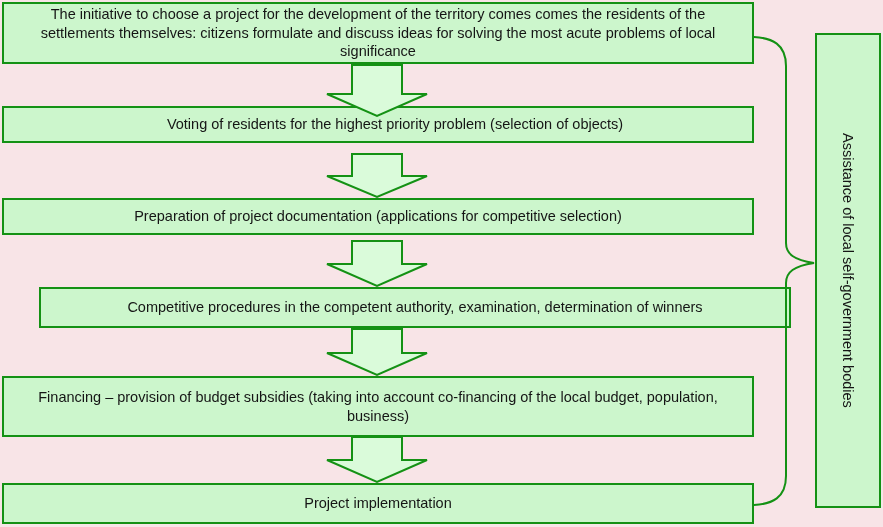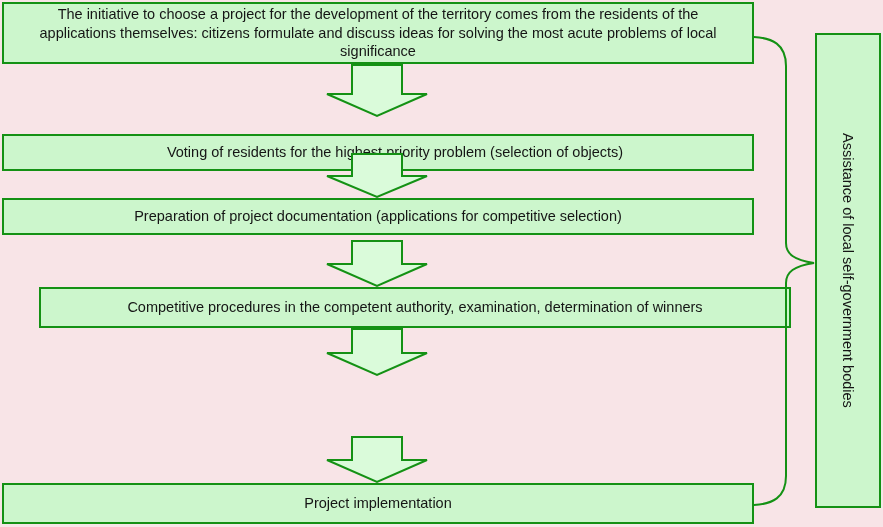--- a/index.html
+++ b/index.html
@@ -31,21 +31,21 @@
     border: 2px solid var(--box-border);
     display: flex;
     align-items: center;
     justify-content: center;
     text-align: center;
     font-size: 14.5px;
     line-height: 18.5px;
     padding: 2px 14px;
   }
   .box-1 { top: 2px;   height: 62px; }
-  .box-2 { top: 134px; height: 37px; padding-left: 48px; }
+  .box-2 { top: 106px; height: 37px; padding-left: 48px; }
   .box-3 { top: 198px; height: 37px; }
   .box-4 { top: 287px; height: 41px; margin-left: 37px; }
   .box-5 { top: 376px; height: 61px; }
   .box-6 { top: 483px; height: 41px; }
   .side-box {
     position: absolute;
     left: 815px; top: 33px;
     width: 66px; height: 475px;
     background: var(--box-fill);
     border: 2px solid var(--box-border);
@@ -72,28 +72,29 @@
     stroke: var(--box-border);
     stroke-width: 2;
     stroke-linecap: round;
   }
 </style>
 </head>
 <body>
 
 <div class="canvas">
 
-  <div class="flow-box box-1">The initiative to choose a project for the development of the territory comes from the residents of the applications themselves: citizens formulate and discuss ideas for solving the most acute problems of local significance</div>
+  <div class="flow-box box-1">The initiative to choose a project for the development of the territory comes comes the residents of the settlements themselves: citizens formulate and discuss ideas for solving the most acute problems of local significance</div>
 
   <div class="flow-box box-2">Voting of residents for the highest priority problem (selection of objects)</div>
 
   <div class="flow-box box-3">Preparation of project documentation (applications for competitive selection)</div>
 
   <div class="flow-box box-4">Competitive procedures in the competent authority, examination, determination of winners</div>
 
+  <div class="flow-box box-5">Financing – provision of budget subsidies (taking into account co-financing of the local budget, population, business)</div>
 
   <div class="flow-box box-6">Project implementation</div>
 
   <div class="side-box">Assistance of local self-government bodies</div>
 
   <svg class="overlay" width="883" height="527" viewBox="0 0 883 527">
     <polygon class="arrow-shape" points="352,65 402,65 402,94 427,94 377,116 327,94 352,94"></polygon>
     <polygon class="arrow-shape" points="352,154 402,154 402,176 427,176 377,197 327,176 352,176"></polygon>
     <polygon class="arrow-shape" points="352,241 402,241 402,264 427,264 377,286 327,264 352,264"></polygon>
     <polygon class="arrow-shape" points="352,329 402,329 402,353 427,353 377,375 327,353 352,353"></polygon>

